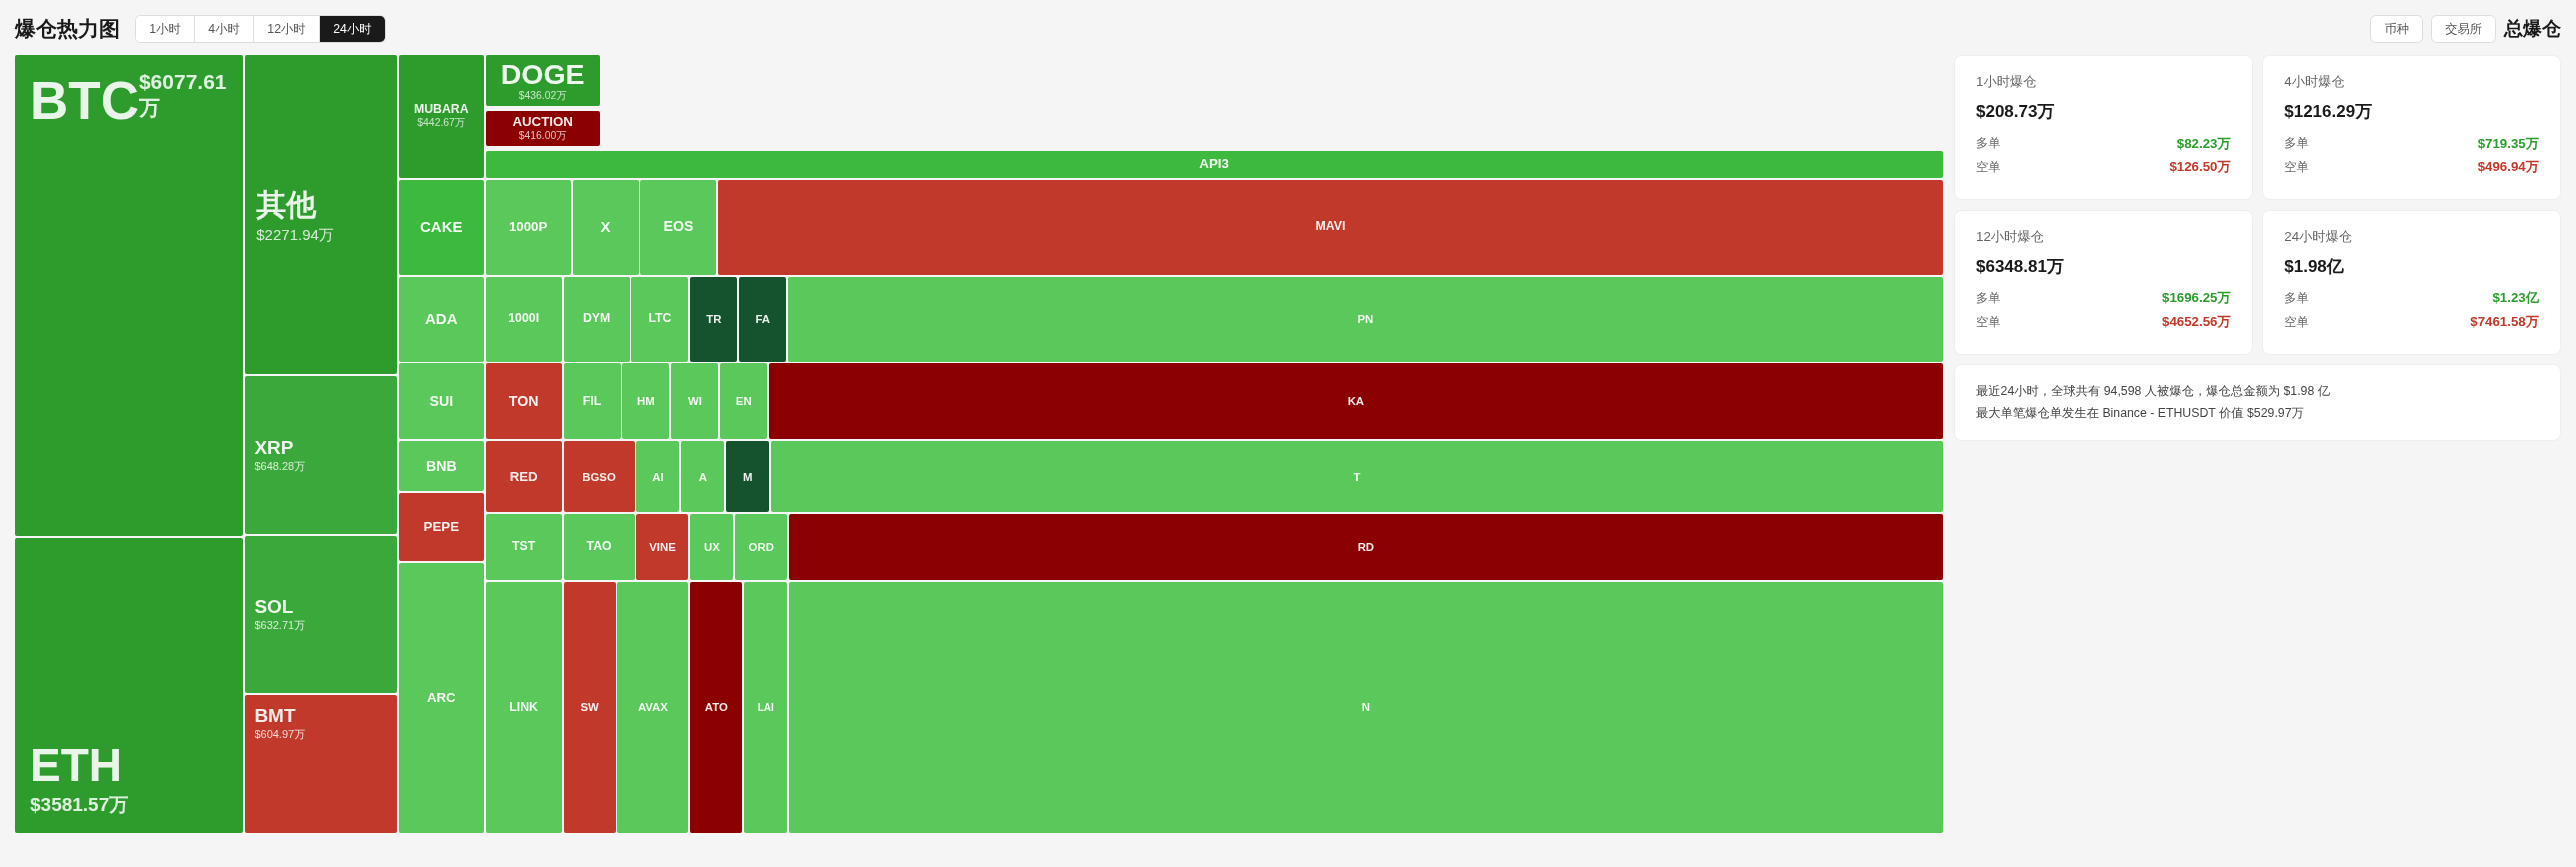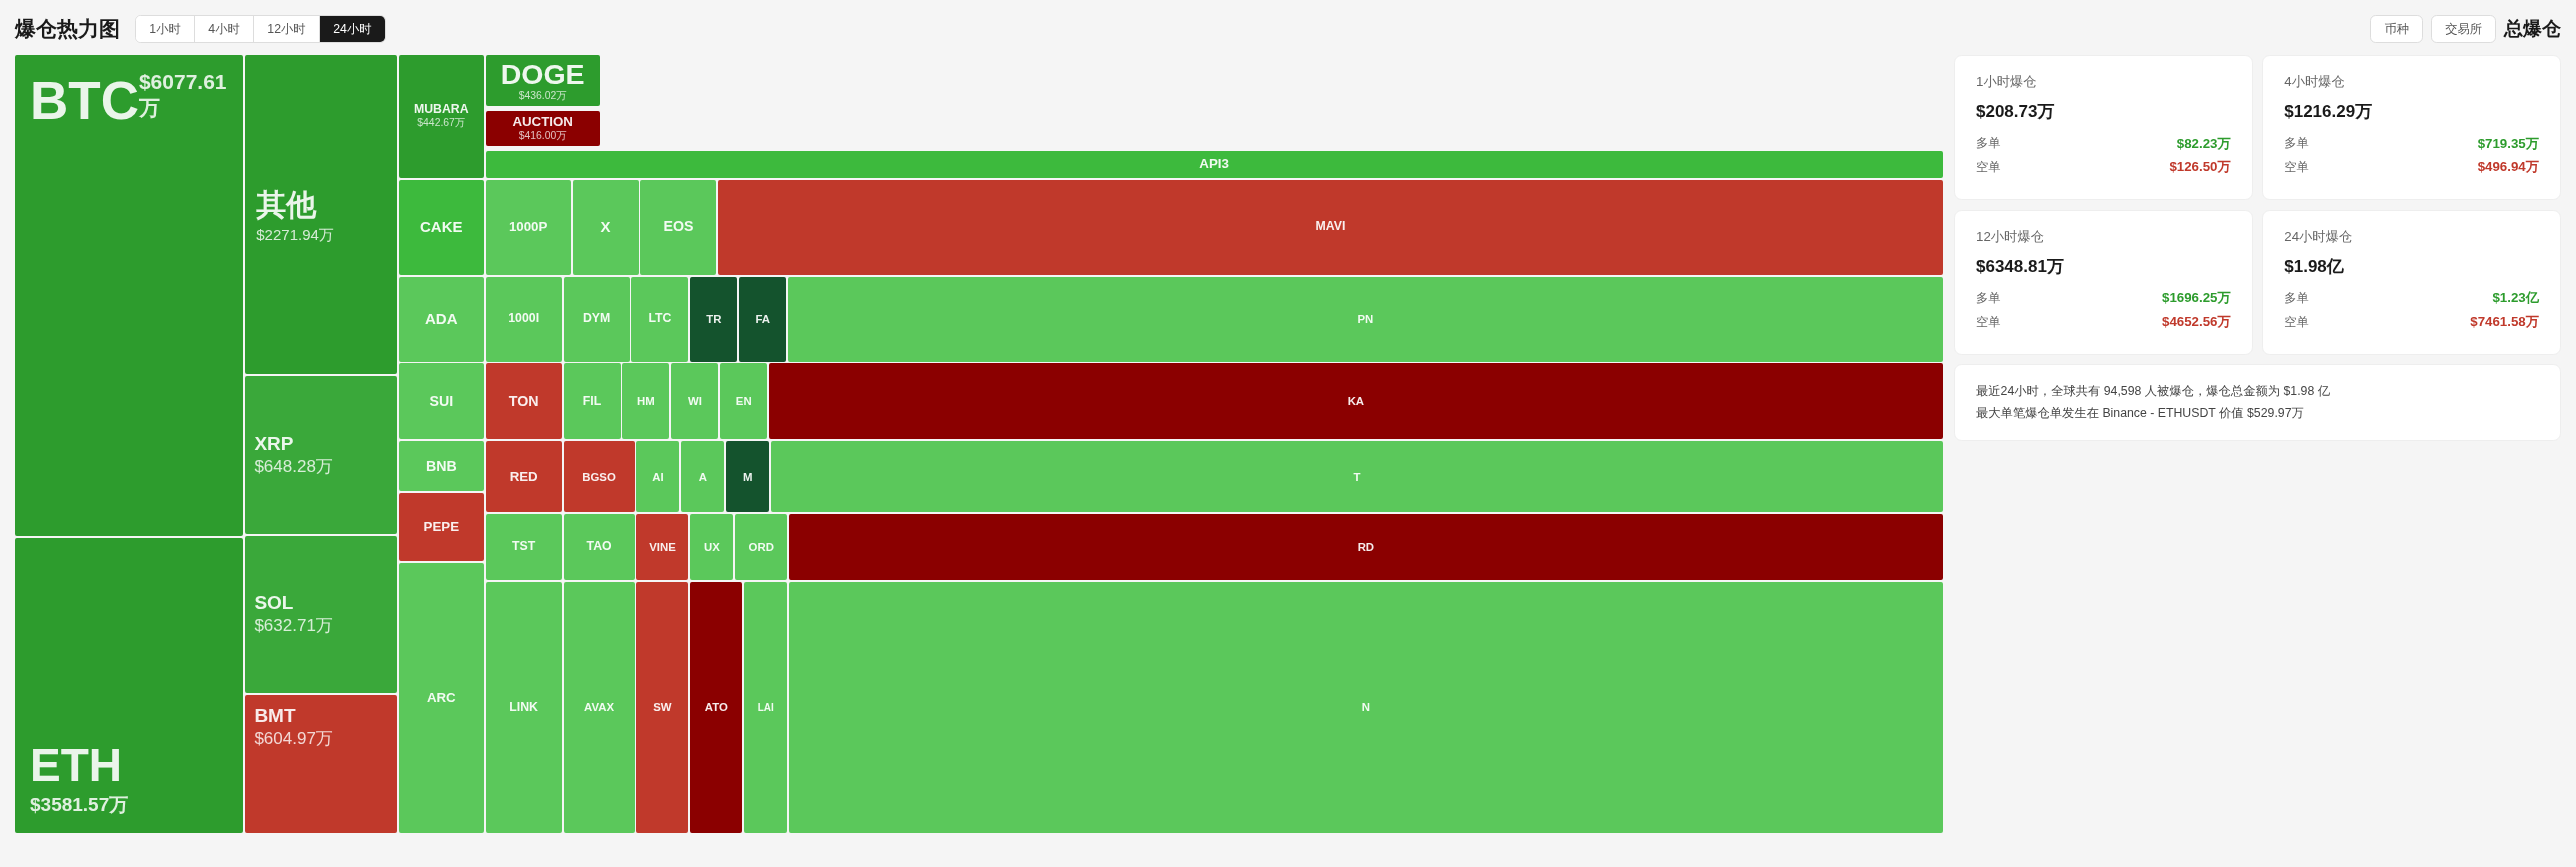--- a/index.html
+++ b/index.html
@@ -174,21 +174,21 @@
       justify-content: flex-start;
       padding: 9.5px;
       border-radius: 1.9px;
     }
     .mid-symbol {
       font-size: 19px;
       font-weight: 700;
       color: rgba(255,255,255,0.9);
     }
     .mid-value {
-      font-size: 17px;
+      font-size: 11px;
       color: rgba(255,255,255,0.8);
     }
 
     
     .row-top {
       display: flex;
       gap: 5px;
       height: 123px;
       flex-shrink: 0;
       flex-direction: column;
@@ -509,25 +509,25 @@
         </div>
         <div class="hcell red-dark" style="flex:1;">
           <span class="sym" style="font-size:11.4px;">RD</span>
         </div>
       </div>
 
       <div class="row-7">
         <div class="hcell green-pale" style="width:76px;flex-shrink:0;">
           <span class="sym" style="font-size:12.3px;">LINK</span>
         </div>
+        <div class="hcell red-mid" style="width:52px;flex-shrink:0;">
+          <span class="sym" style="font-size:11.4px;">SW</span>
+        </div>
         <div class="hcell green-pale" style="width:71px;flex-shrink:0;">
           <span class="sym" style="font-size:11.4px;">AVAX</span>
-        </div>
-        <div class="hcell red-mid" style="width:52px;flex-shrink:0;">
-          <span class="sym" style="font-size:11.4px;">SW</span>
         </div>
         <div class="hcell red-dark" style="width:52px;flex-shrink:0;">
           <span class="sym" style="font-size:11.4px;">ATO</span>
         </div>
         <div class="hcell green-pale" style="width:43px;flex-shrink:0;">
           <span class="sym" style="font-size:10px;">LAI</span>
         </div>
         <div class="hcell green-pale" style="flex:1;">
           <span class="sym" style="font-size:11.4px;">N</span>
         </div>

